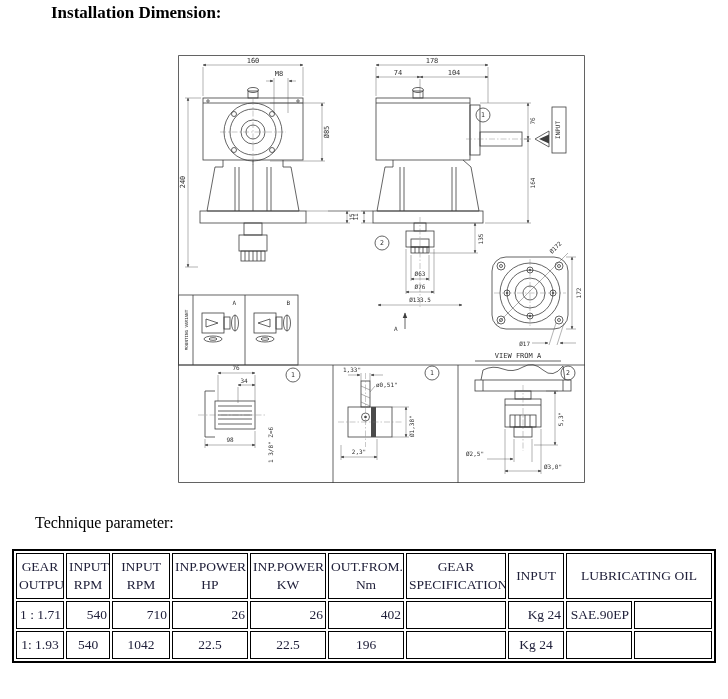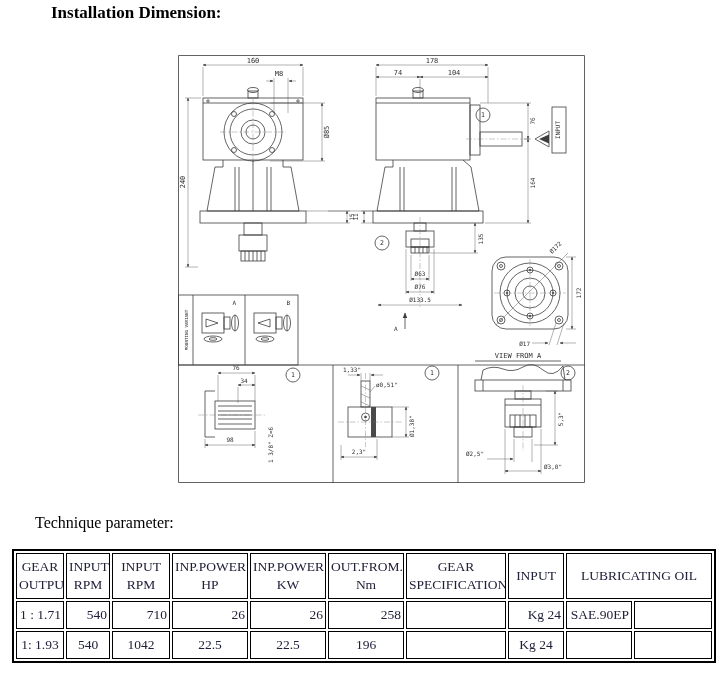--- a/index.html
+++ b/index.html
@@ -378,21 +378,21 @@
         <th colspan="2">
               <div>LUBRICATING OIL</div>
             </th>
       </tr>
       <tr class="r2">
         <td>1 : 1.71</td>
         <td>540</td>
         <td>710</td>
         <td>26</td>
         <td>26</td>
-        <td>258</td>
+        <td>402</td>
         <td></td>
         <td>Kg 24</td>
         <td>SAE.90EP</td>
         <td></td>
       </tr>
       <tr class="r3">
         <td>1: 1.93</td>
         <td>540</td>
         <td>1042</td>
         <td>22.5</td>

